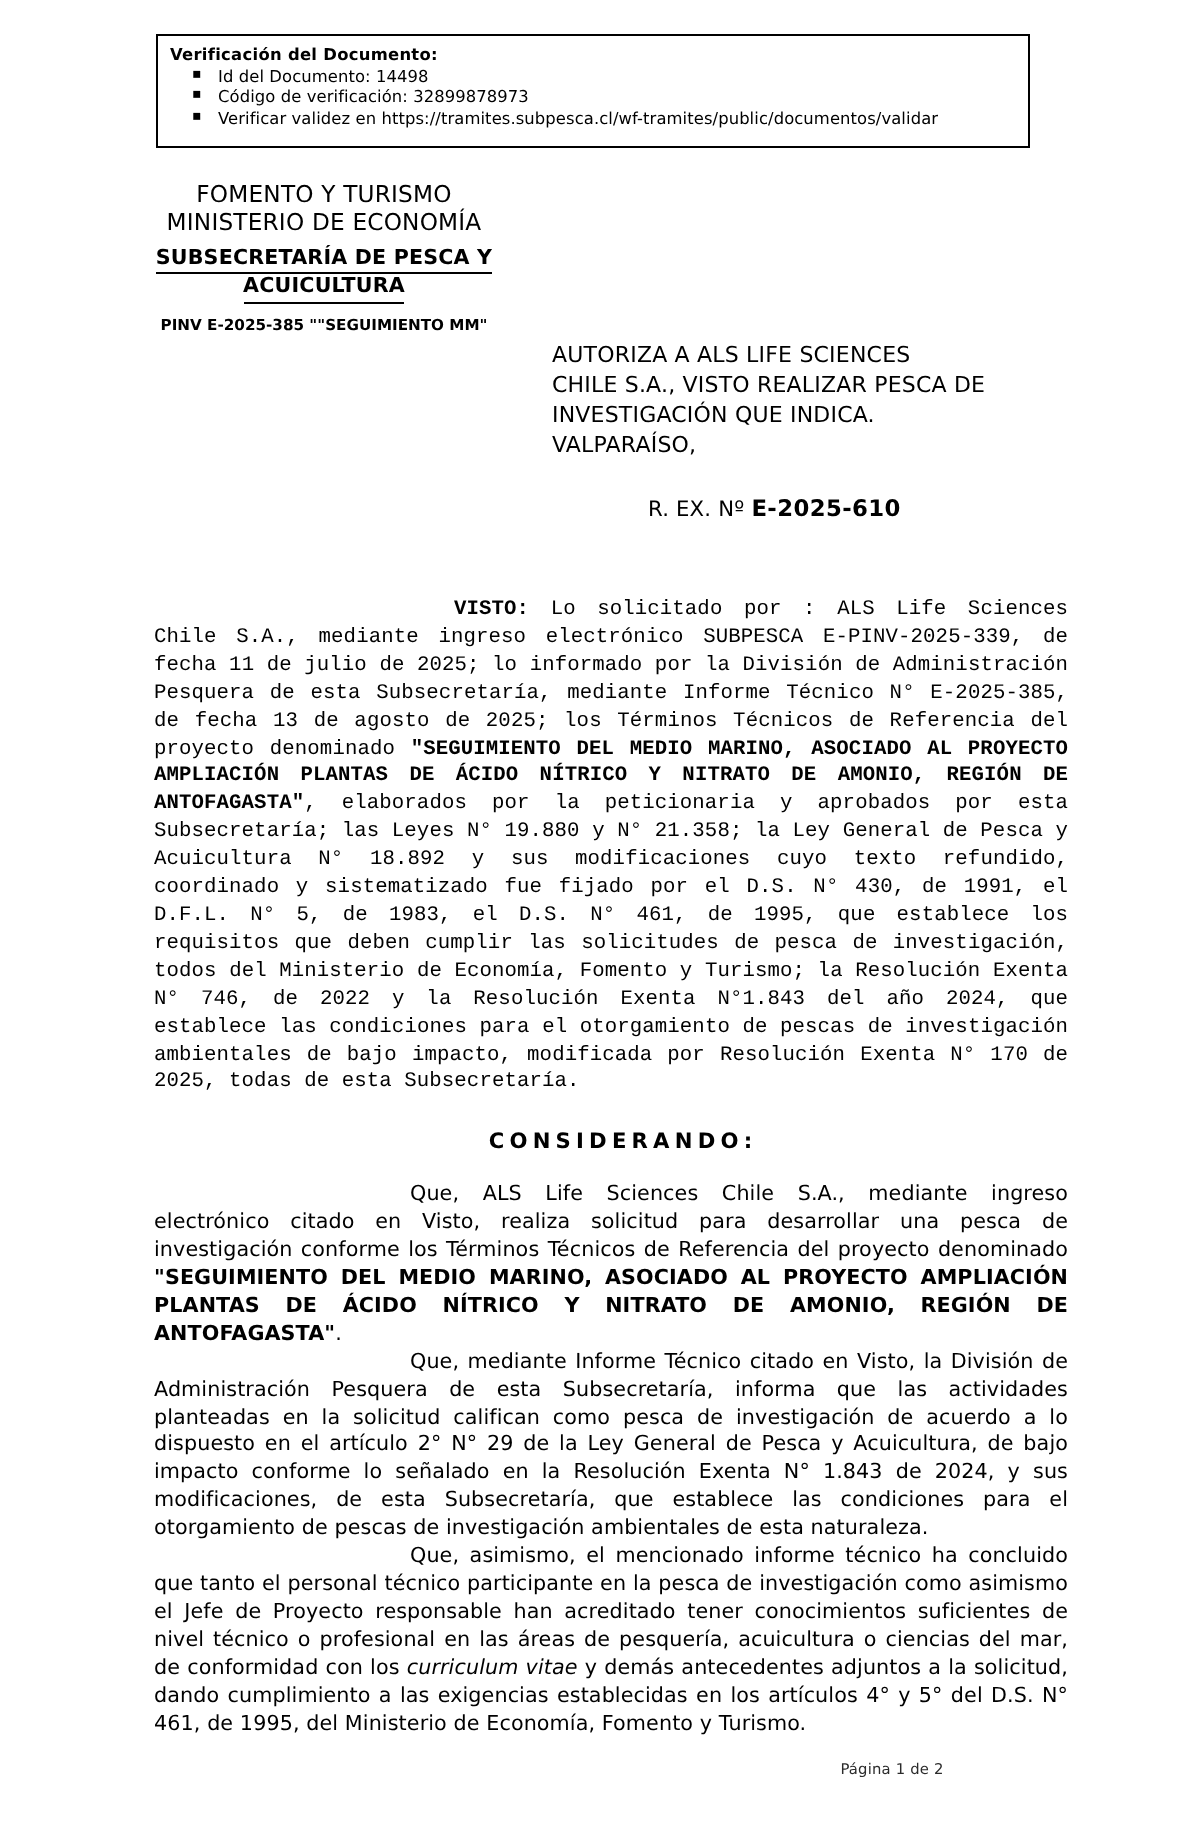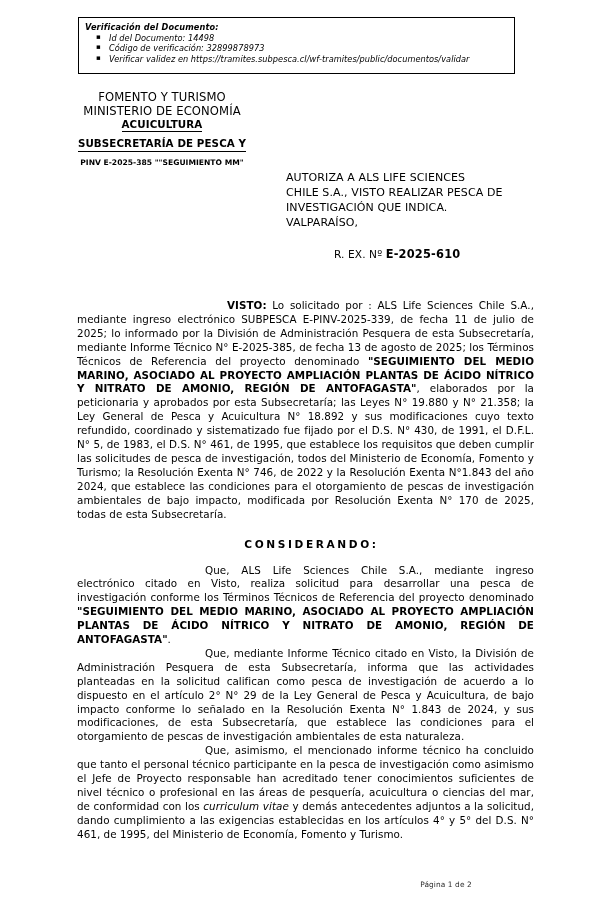--- a/index.html
+++ b/index.html
@@ -20,21 +20,20 @@
   #verif-box {
     position: absolute;
     left: 78px;
     top: 17px;
     width: 437px;
     height: 57px;
     border: 1.5px solid #000;
     box-sizing: border-box;
     overflow: hidden;
     background: #fff;
-    font-style: italic;
   }
   #verif-title {
     font-size: 8.2px;
     font-weight: bold;
     letter-spacing: 0.15px;
     margin: 4px 0 0 6px;
     white-space: nowrap;
   }
   #verif-list {
     margin: 1px 0 0 0;
@@ -88,21 +87,21 @@
     font-weight: bold;
     letter-spacing: 0px;
     margin-top: 6px;
     text-align: center;
     white-space: nowrap;
   }
 
   
   #title-block {
     position: absolute;
-    left: 286px;
+    left: 276px;
     top: 170px;
     width: 240px;
   }
   #title-block .tb-para {
     font-size: 11px;
     line-height: 1.37;
     text-align: justify;
     letter-spacing: 0.1px;
   }
   .tb-resol {
@@ -131,20 +130,21 @@
   .para {
     font-size: 10.35px;
     line-height: 1.345;
     text-align: justify;
     text-justify: inter-word;
     margin: 0;
     letter-spacing: 0.05px;
   }
   .para.indent {
     text-indent: 150px;
+    font-family: Liberation Mono, monospace;
   }
   .para.indent-med {
     text-indent: 128px;
   }
   .heading-considerando {
     font-size: 10.6px;
     font-weight: bold;
     text-align: center;
     letter-spacing: 2.6px;
     margin: 16px 0 14px 0;
@@ -177,22 +177,22 @@
   <ul id="verif-list">
     <li>Id del Documento: 14498</li>
     <li>Código de verificación: 32899878973</li>
     <li>Verificar validez en https://tramites.subpesca.cl/wf-tramites/public/documentos/validar</li>
   </ul>
 </div>
 
 <div id="letterhead">
   <div class="lh-line1">FOMENTO Y TURISMO</div>
   <div class="lh-line1">MINISTERIO DE ECONOMÍA</div>
+  <div class="lh-sub"><span>SUBSECRETARÍA DE PESCA Y</span></div>
   <div class="lh-sub" style="margin-top:0"><span>ACUICULTURA</span></div>
-  <div class="lh-sub"><span>SUBSECRETARÍA DE PESCA Y</span></div>
   <div class="lh-code">PINV E-2025-385 ""SEGUIMIENTO MM"</div>
 </div>
 
 <div id="title-block">
   <div class="tb-para">
     <span>AUTORIZA A    ALS LIFE SCIENCES</span><br>
     <span>CHILE S.A., VISTO REALIZAR PESCA DE</span><br>
     <span>INVESTIGACIÓN QUE INDICA.</span><br>
     <span>VALPARAÍSO,</span>
   </div>

